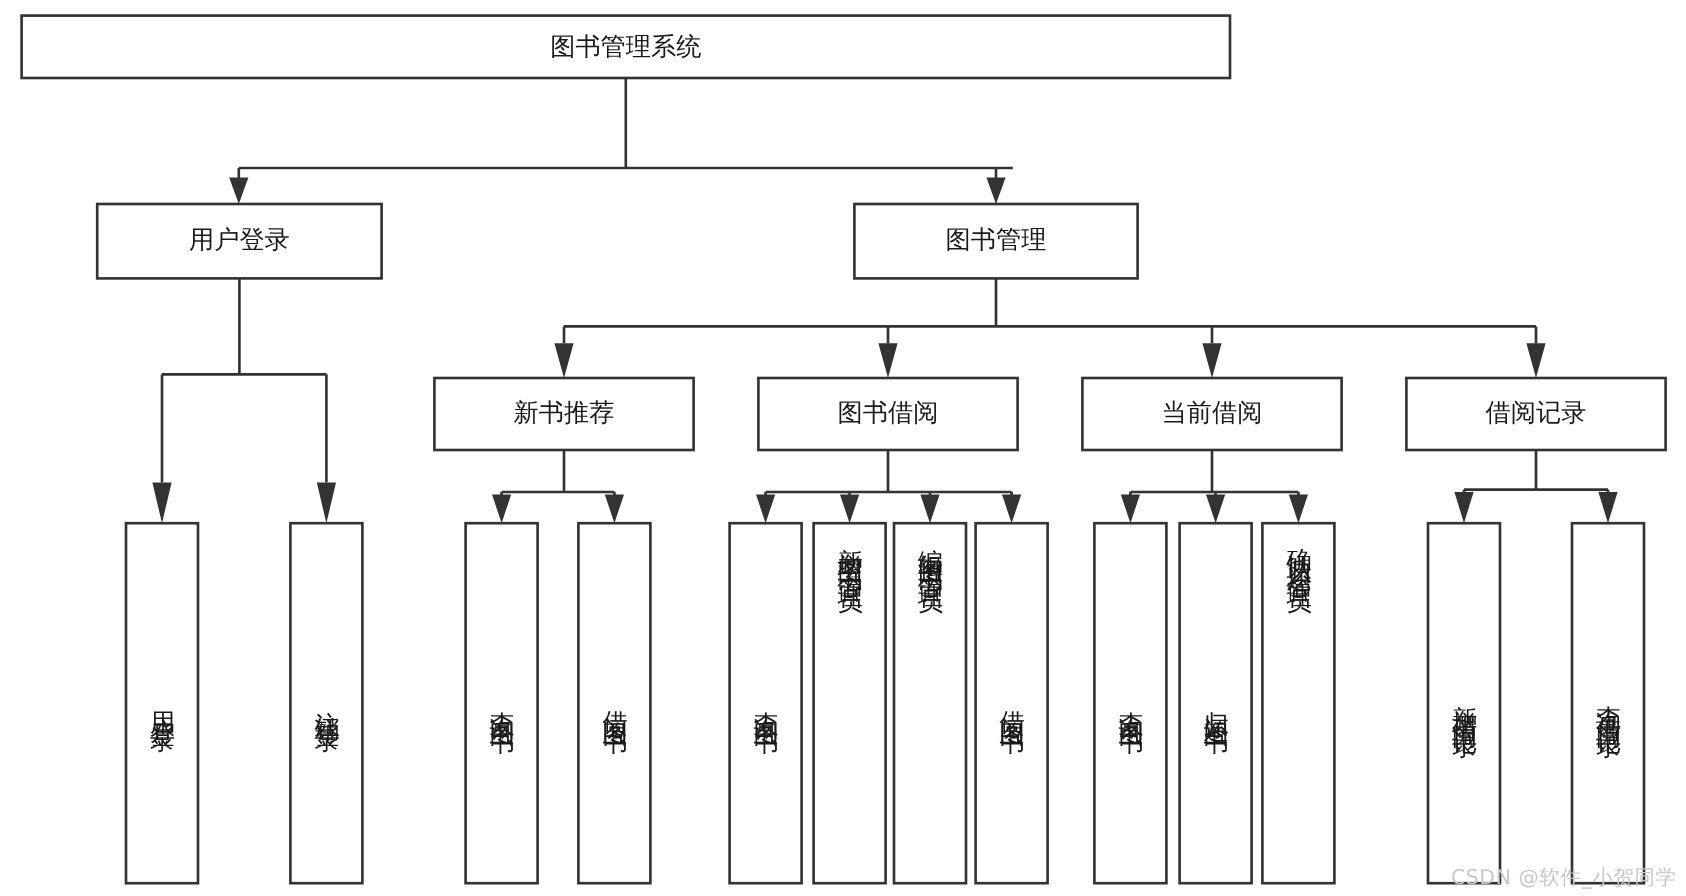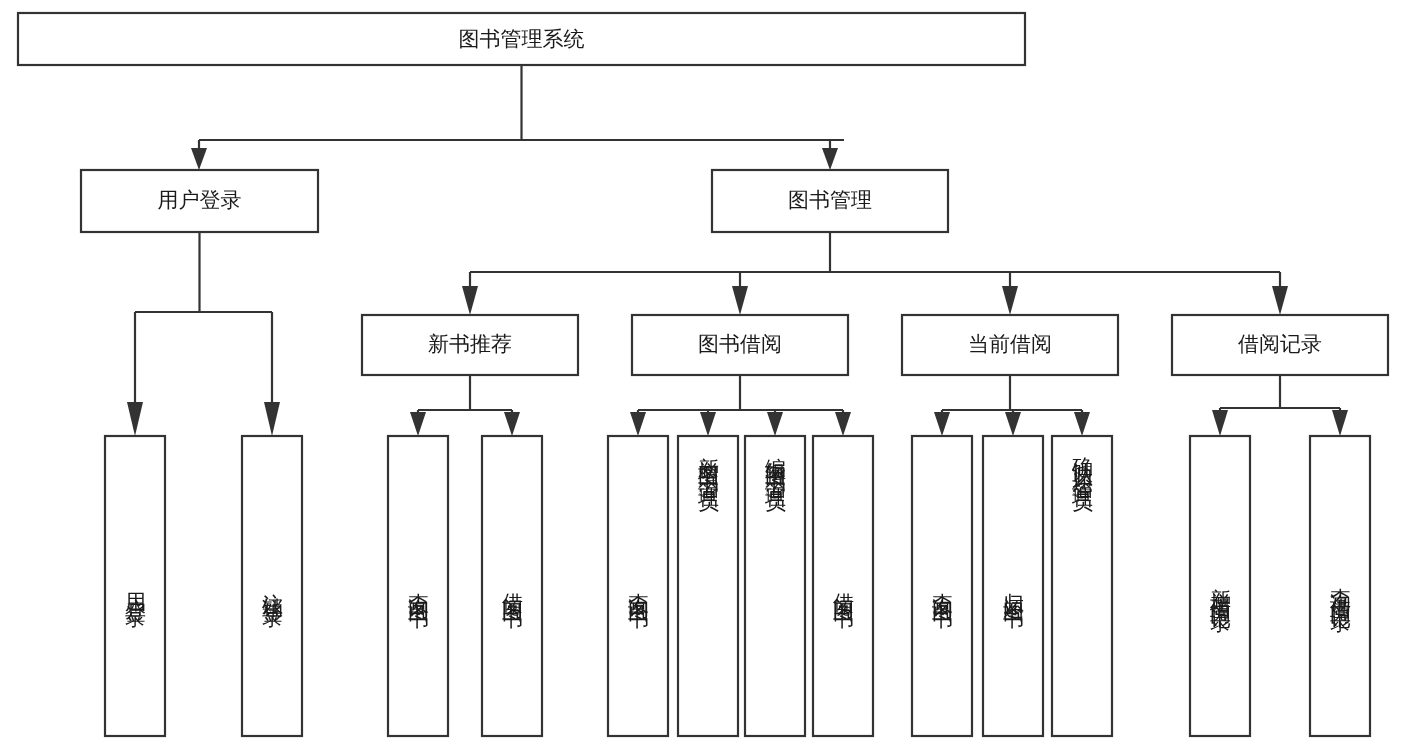--- a/index.html
+++ b/index.html
@@ -285,20 +285,21 @@
       <rect class="node-box" x="1310" y="436" width="60" height="300"></rect>
       <foreignObject x="1310" y="436" width="60" height="300">
         <div xmlns="http://www.w3.org/1999/xhtml" class="vwrap">
           <span class="node-label-v">查询借阅记录</span>
         </div>
       </foreignObject>
     </g>
 
   </svg>
 
+  <div class="watermark">CSDN @软件_小贺同学</div>
 </div>
 
 <style>
   .vwrap {
     width: 60px;
     height: 300px;
     display: flex;
     align-items: center;
     justify-content: center;
     box-sizing: border-box;

